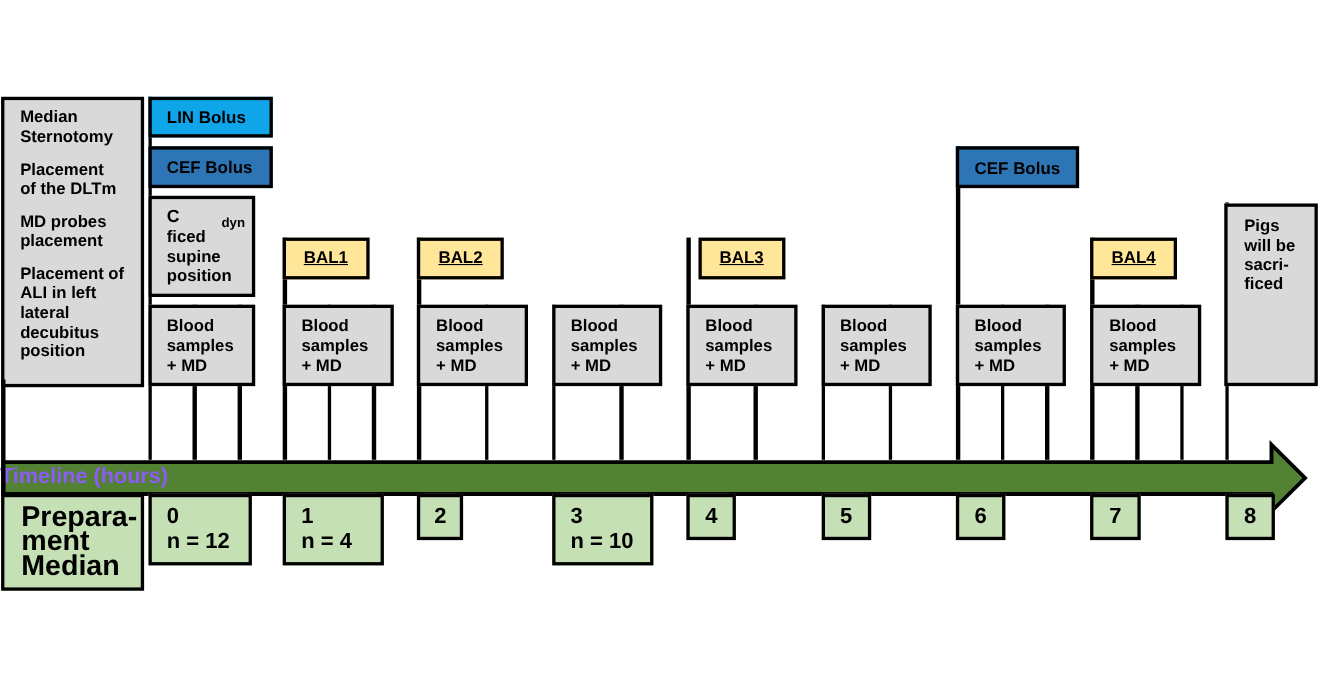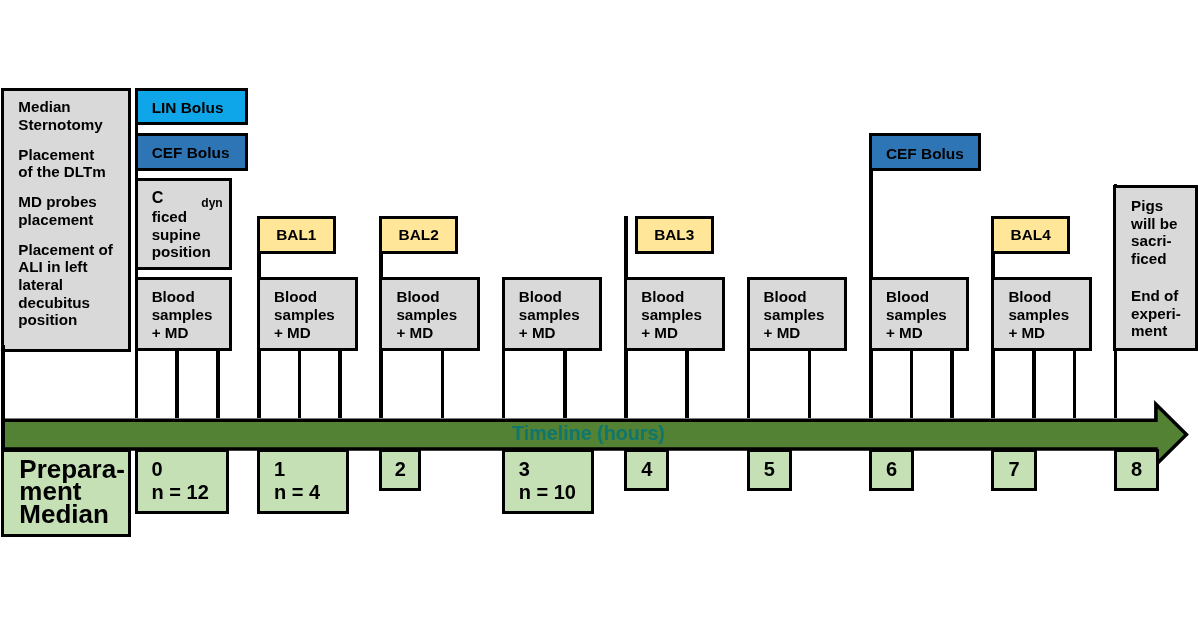--- a/index.html
+++ b/index.html
@@ -18,33 +18,33 @@
   .orange {background:#0ea5e9;}
   .blue   {background:#2e75b6;}
   .lgreen {background:#c5e0b4;}
 
   .t16{font-size:15.2px;line-height:17.65px;}
   .t17{font-size:15.4px;line-height:18px;}
 
   .pad{padding:8.4px 0 0 14.0px;}
   .padt{padding-top:8.6px !important;}
   .ctr{text-align:center;padding-left:0 !important;padding-right:0 !important;
-       padding-top:7.1px !important;}
+       padding-top:7.1px !important;text-decoration:underline;}
   .hour1{font-size:20px;line-height:23px;padding-top:6.5px;text-align:center;z-index:5;}
   .hour2{font-size:20px;line-height:23px;padding:6.5px 0 0 13.9px;z-index:5;}
 
   .spacer{height:12.2px;}
   .infotext{line-height:17.65px;padding-top:7.6px !important;}
   .cdynpad{padding-top:7.3px !important;line-height:17.3px;}
   .cdynpad > div:first-child{line-height:18.2px;font-size:16.1px;}
 
   #arrow{position:absolute;left:0;top:0;width:1200px;height:628px;z-index:3;overflow:visible;}
   #arrow-label{position:absolute;left:0;top:421.5px;width:1177px;
-               z-index:4;color:#0f766e;font-weight:bold;font-size:19.7px;
-               text-align:center;line-height:22px;}
+               z-index:4;color:#8b5cf6;font-weight:bold;font-size:19.7px;
+               text-align:left;line-height:22px;}
   .subsc{font-size:0.75em;vertical-align:baseline;position:relative;top:0.34em;
          font-weight:bold;margin-left:38px;}
 </style>
 </head>
 <body>
 
 <div id="stage">
 
   <div class="stem" style="left:1.3px;top:345.0px;height:106.0px;z-index:6;"></div>
   <div class="stem" style="left:134.65px;top:87.7px;height:330.7px;"></div>
@@ -168,25 +168,20 @@
   </div>
 
   <div class="box gray t16 pad" style="left:1113.1px;top:184.7px;width:85.2px;height:166.0px;padding-top:9.2px;padding-left:15.0px;">
     <div class="para">
       <div>Pigs</div>
       <div>will be</div>
       <div>sacri-</div>
       <div>ficed</div>
     </div>
     <div class="spacer" style="height:19.4px;"></div>
-    <div class="para">
-      <div>End of</div>
-      <div>experi-</div>
-      <div>ment</div>
-    </div>
   </div>
 
   <svg id="arrow" viewBox="0 0 1200 628" width="1200" height="628">
     <path d="M 1.3 418.4 L 1154.1 418.4 L 1154.1 400.1 L 1188.9 434.5 L 1154.1 468.9 L 1154.1 450.8 L 1.3 450.8 Z" fill="#000000"></path>
     <path d="M 1.3 421.9 L 1157.7 421.9 L 1157.7 408.4 L 1184.0 434.5 L 1157.7 460.6 L 1157.7 447.3 L 1.3 447.3 Z" fill="#538235"></path>
   </svg>
   <div id="arrow-label">Timeline (hours)</div>
 
   <div class="box lgreen" style="left:1.3px;top:448.8px;width:129.5px;height:88.5px;padding:5.8px 0 0 15px;line-height:22.8px;font-size:26px;">
     <div>Prepara-</div>

